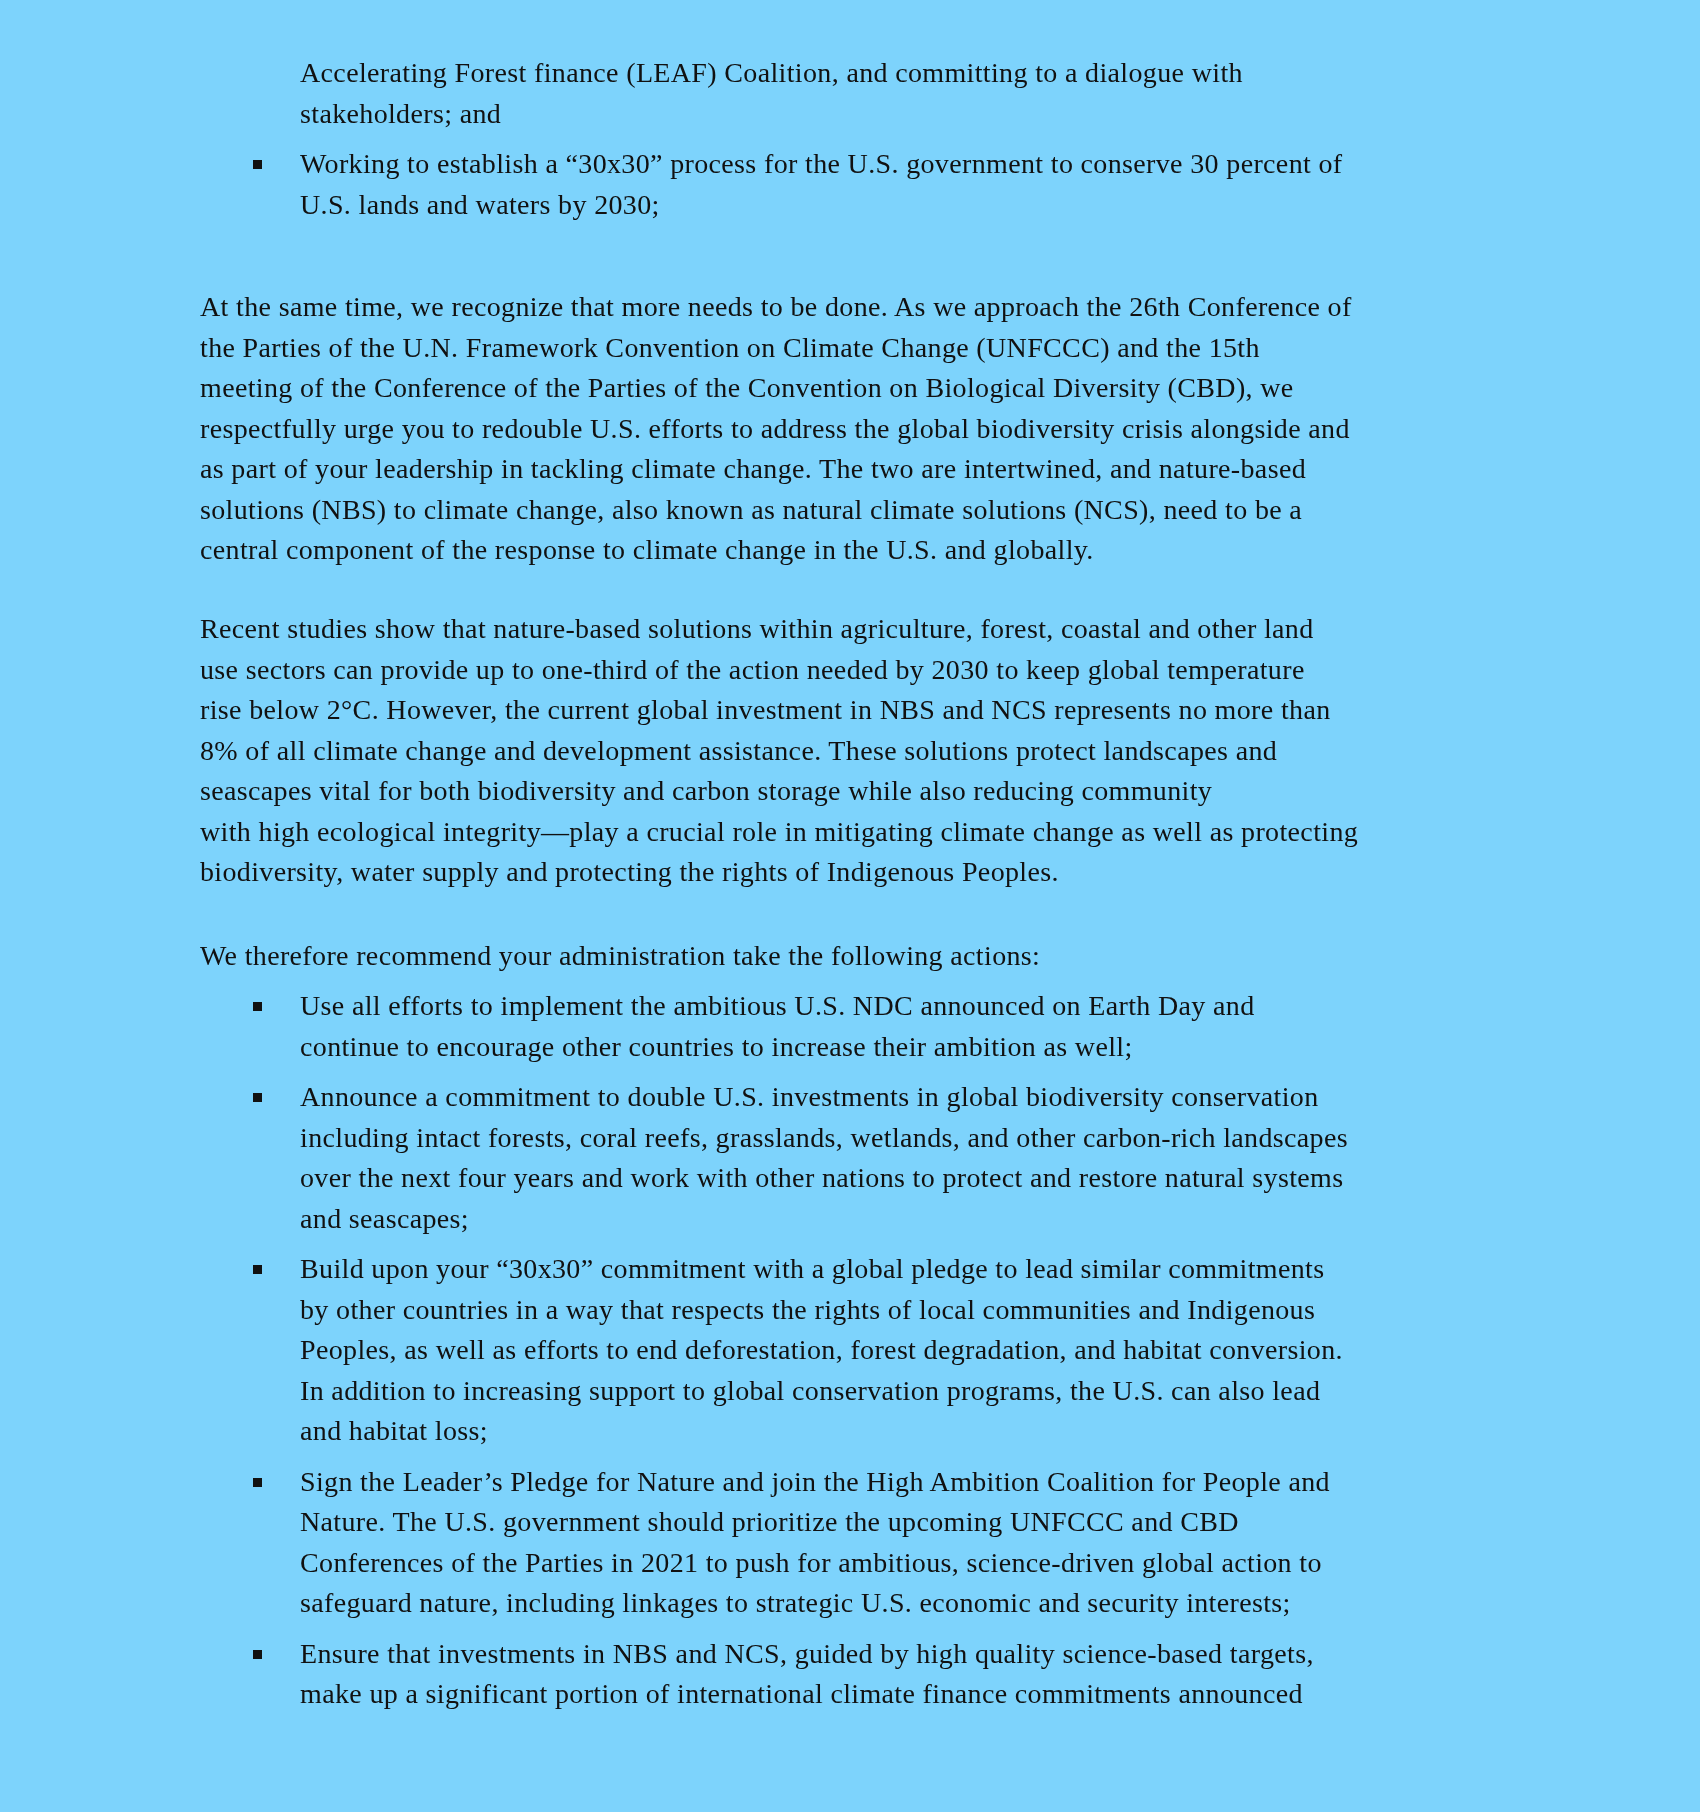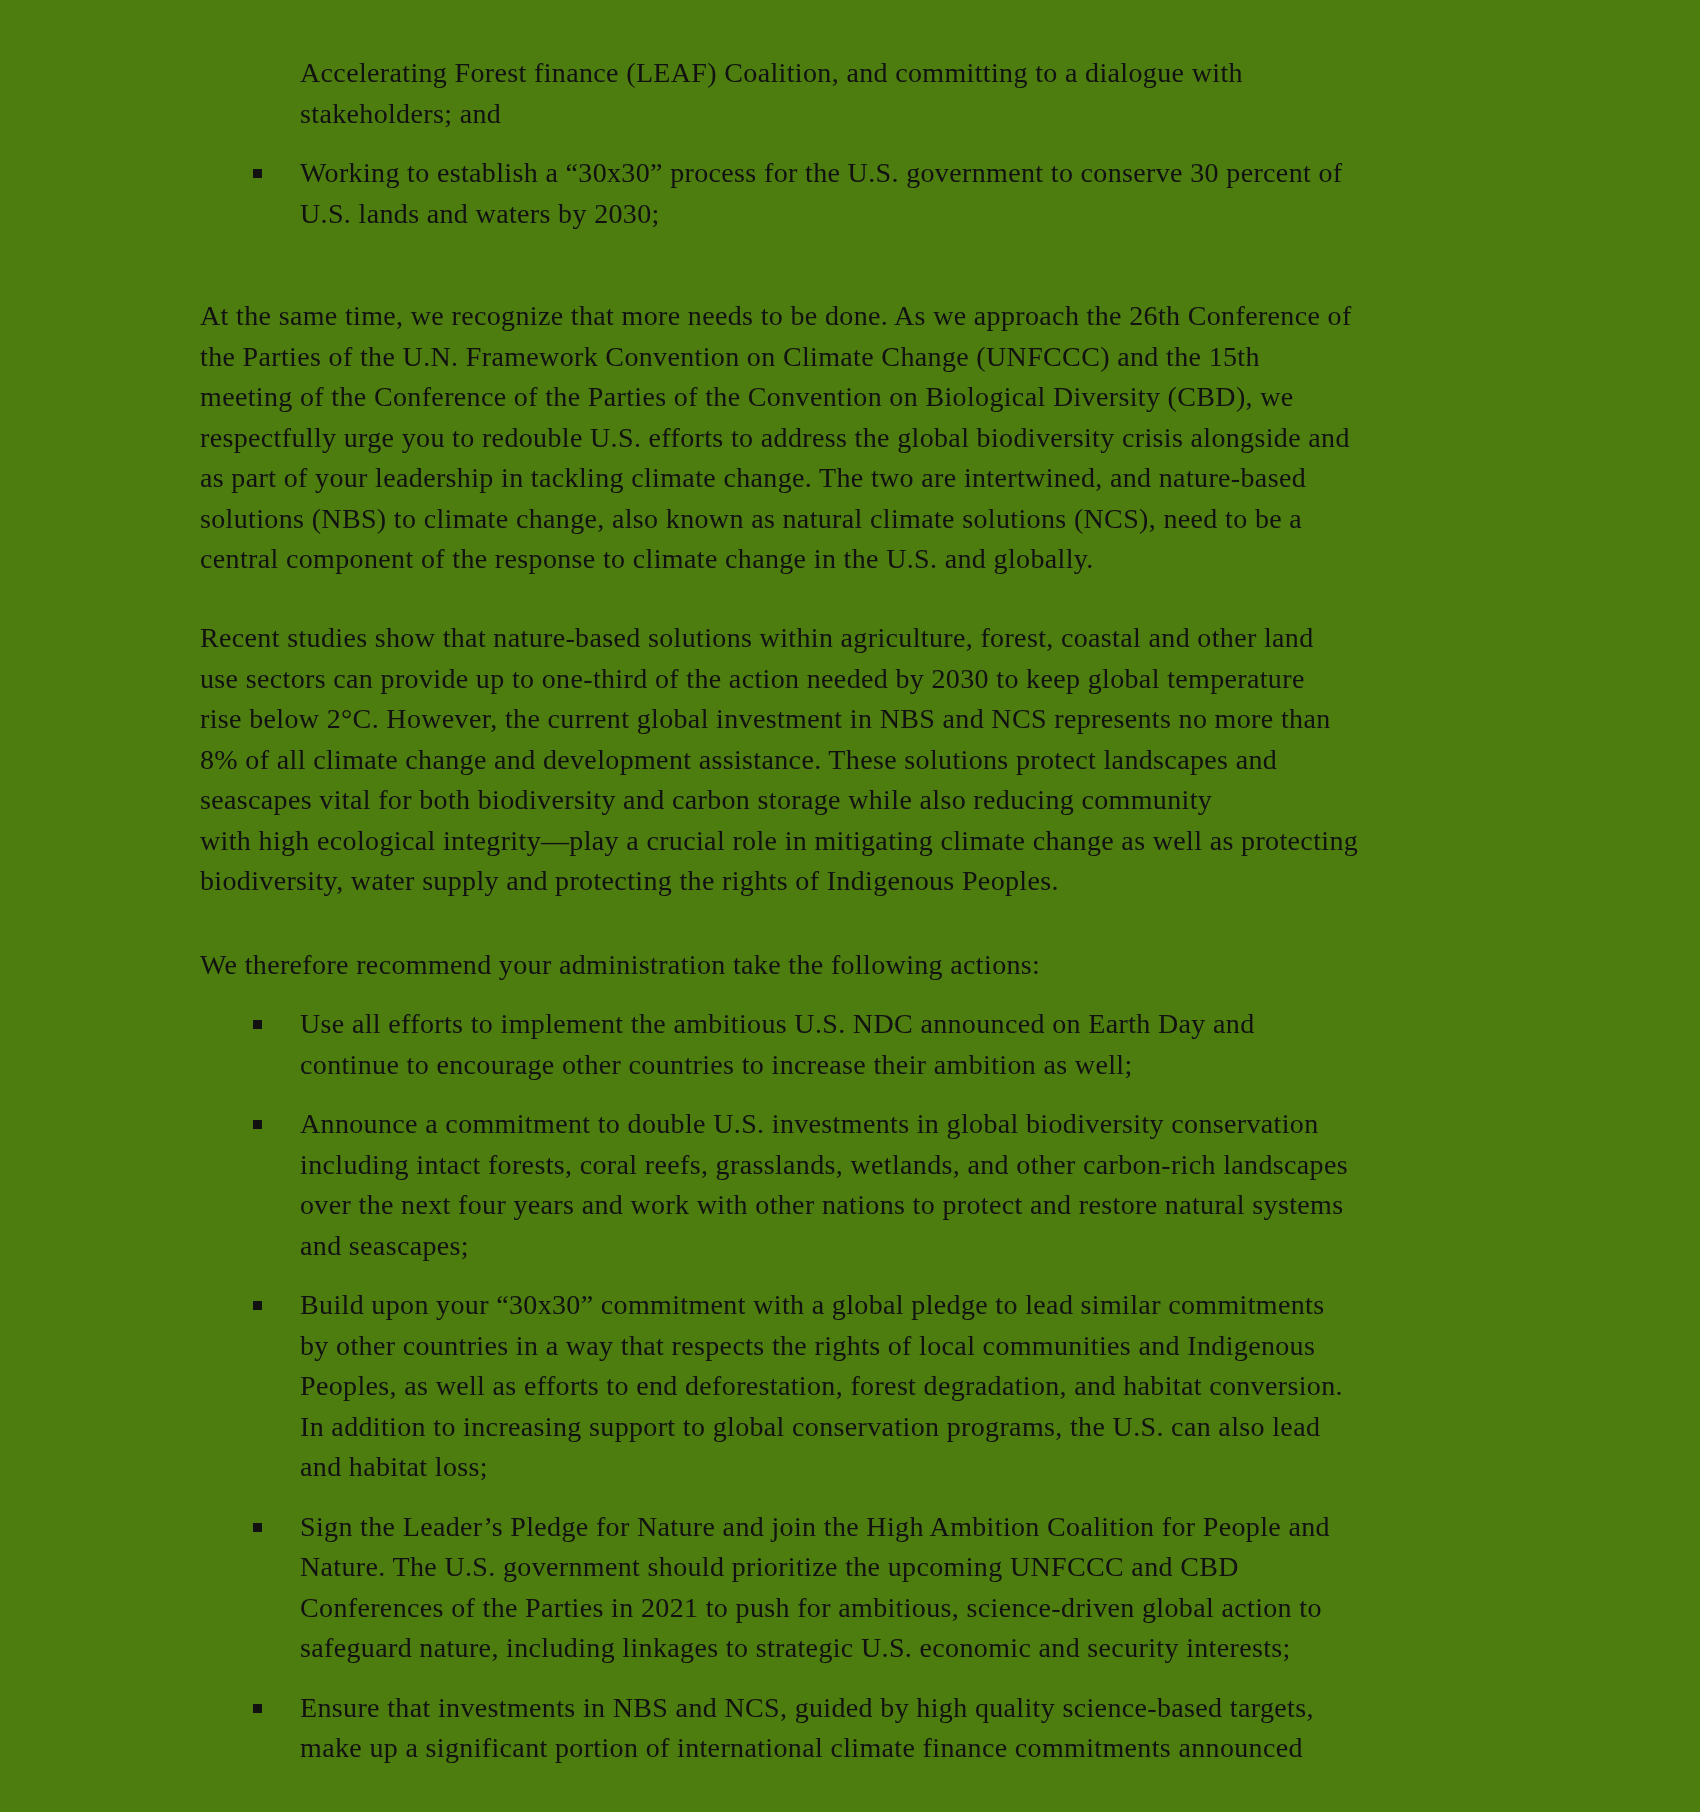--- a/index.html
+++ b/index.html
@@ -1,29 +1,29 @@
 <!DOCTYPE html>
 <html><head>
 <meta charset="utf-8">
 <style>
   html, body { margin: 0; padding: 0; background: #ffffff; }
   body { width: 1700px; height: 1812px; overflow: hidden; position: relative; }
   .page {
     position: absolute; left: 0; top: 0; width: 1700px; height: 1812px;
-    background: #4d7c0f; color: #111111;
+    background: #7dd3fc; color: #111111;
     font-family: "Liberation Serif", "DejaVu Serif", serif;
     font-size: 28px; letter-spacing: 0.35px;
   }
   .content { position: absolute; left: 200px; top: 53px; width: 1340px; }
   .line { height: 40.5px; line-height: 40.5px; white-space: nowrap; }
   .para { margin-top: 62px; }
   .para.p2 { margin-top: 38.5px; }
   .para.p3 { margin-top: 43px; }
   .bullet-list { margin: 0; padding: 0; }
-  .bullet-item { position: relative; padding-left: 100px; margin-top: 19px; }
+  .bullet-item { position: relative; padding-left: 100px; margin-top: 10px; }
   .bullet-item.first-cont { margin-top: 0; }
   .bullet-mark {
     position: absolute; left: 53px; top: 16px; width: 9px; height: 9px; background: #111111;
   }
 </style>
 </head>
 <body>
 
 <div class="page">
   <div class="content">

